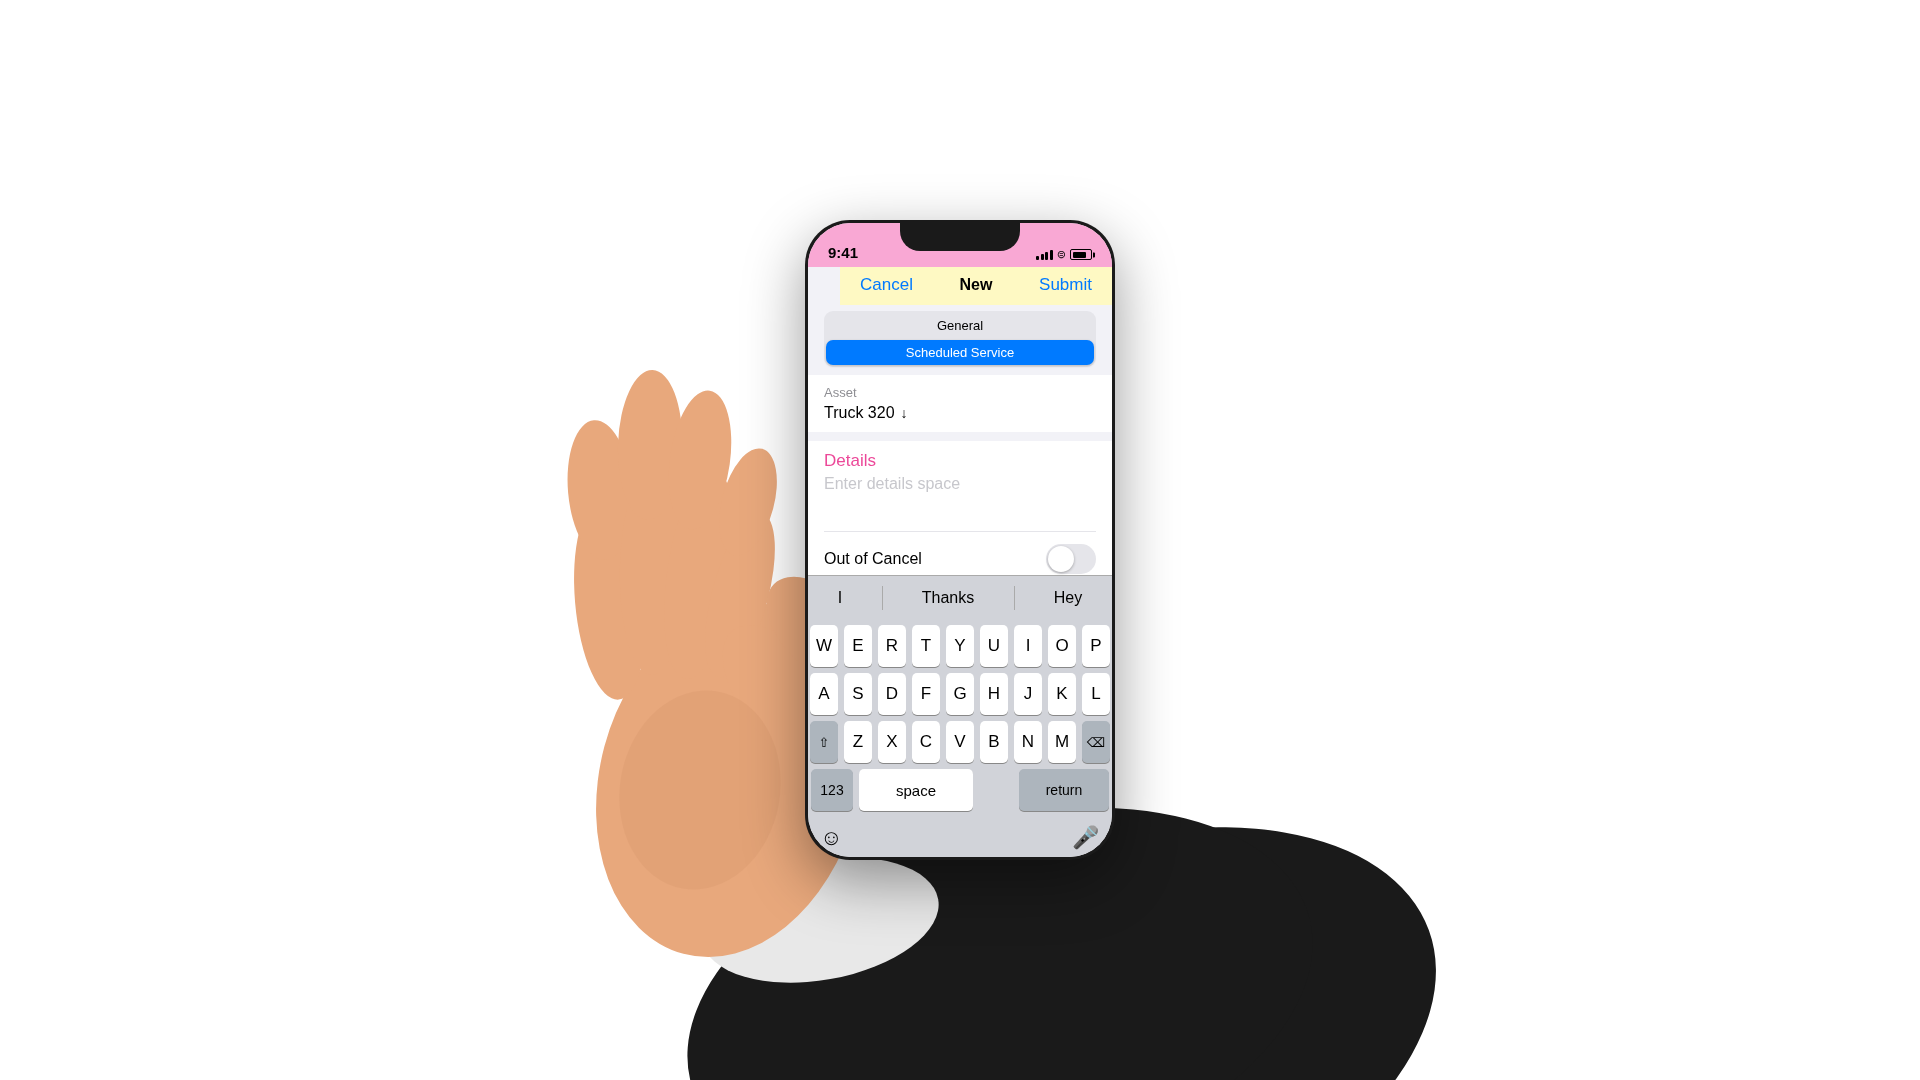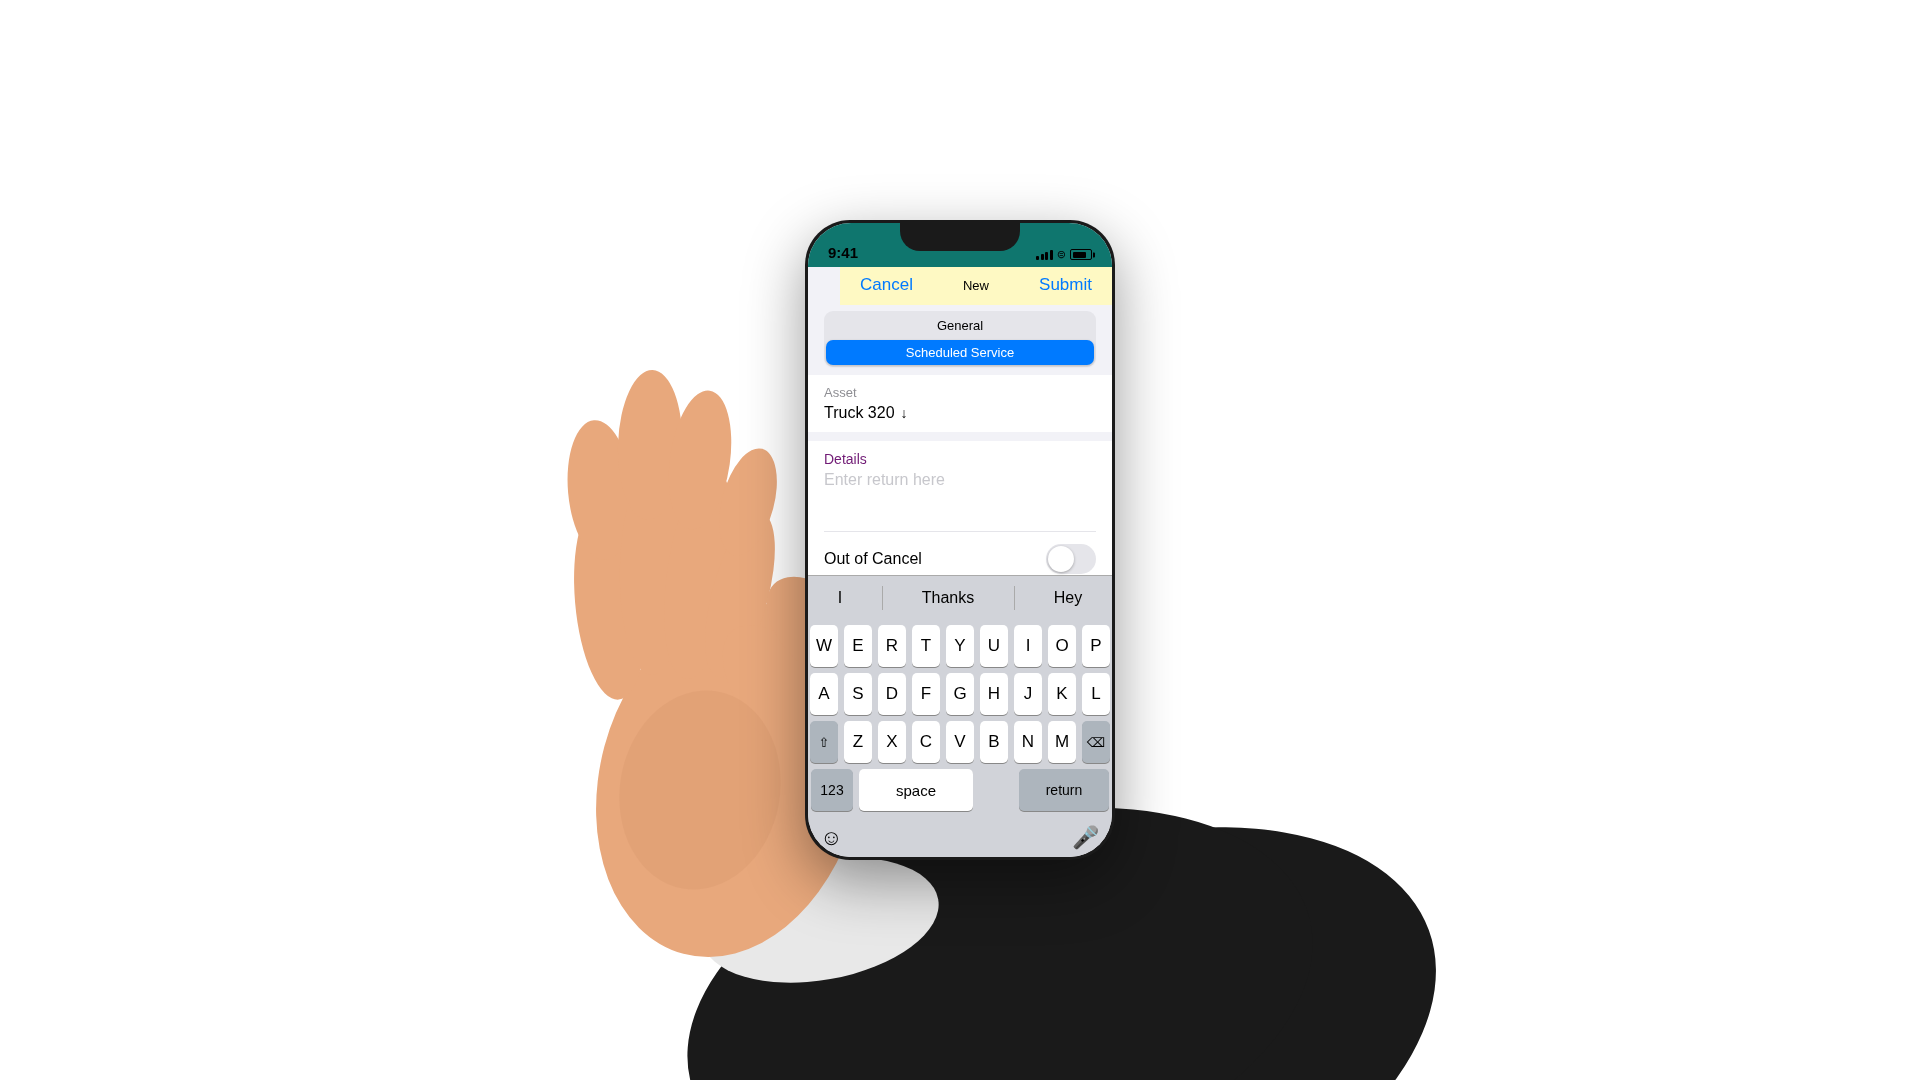--- a/index.html
+++ b/index.html
@@ -66,21 +66,21 @@
       width: 120px;
       height: 28px;
       background: #1a1a1a;
       border-radius: 0 0 20px 20px;
       z-index: 20;
     }
 
     
     .status-bar {
       height: 44px;
-      background: #0f766e;
+      background: #f9a8d4;
       display: flex;
       align-items: flex-end;
       justify-content: space-between;
       padding: 0 20px 6px 20px;
       flex-shrink: 0;
       text-align: center;
     }
 
     .status-time {
       font-size: 15px;
@@ -151,22 +151,22 @@
       flex-shrink: 0;
       margin-left: 32px;
     }
 
     .nav-cancel {
       color: #007aff;
       font-size: 17px;
     }
 
     .nav-title {
-      font-size: 13px;
-      font-weight: 400;
+      font-size: 16px;
+      font-weight: 700;
       color: #000;
     }
 
     .nav-submit {
       color: #007aff;
       font-size: 17px;
     }
 
     
     .segment-container {
@@ -249,22 +249,22 @@
       font-size: 14px;
       color: #000;
     }
 
     .details-area {
       padding: 10px 16px;
       min-height: 90px;
     }
 
     .details-label {
-      font-size: 14px;
-      color: #701a75;
+      font-size: 17px;
+      color: #ec4899;
       margin-bottom: 4px;
     }
 
     .details-placeholder {
       font-size: 16px;
       color: #c7c7cc;
     }
 
     
     .horizontal-divider {
@@ -512,21 +512,21 @@
               <span class="dropdown-arrow">↓</span>
             </div>
           </div>
         </div>
 
         <div class="form-section-divider"></div>
 
         <div class="form-section">
           <div class="details-area">
             <div class="details-label">Details</div>
-            <div class="details-placeholder">Enter return here</div>
+            <div class="details-placeholder">Enter details space</div>
           </div>
           <div class="horizontal-divider"></div>
 
           <div class="out-of-service-row">
             <span class="out-of-service-label">Out of Cancel</span>
             <div class="toggle">
               <div class="toggle-knob"></div>
             </div>
           </div>
         </div>

